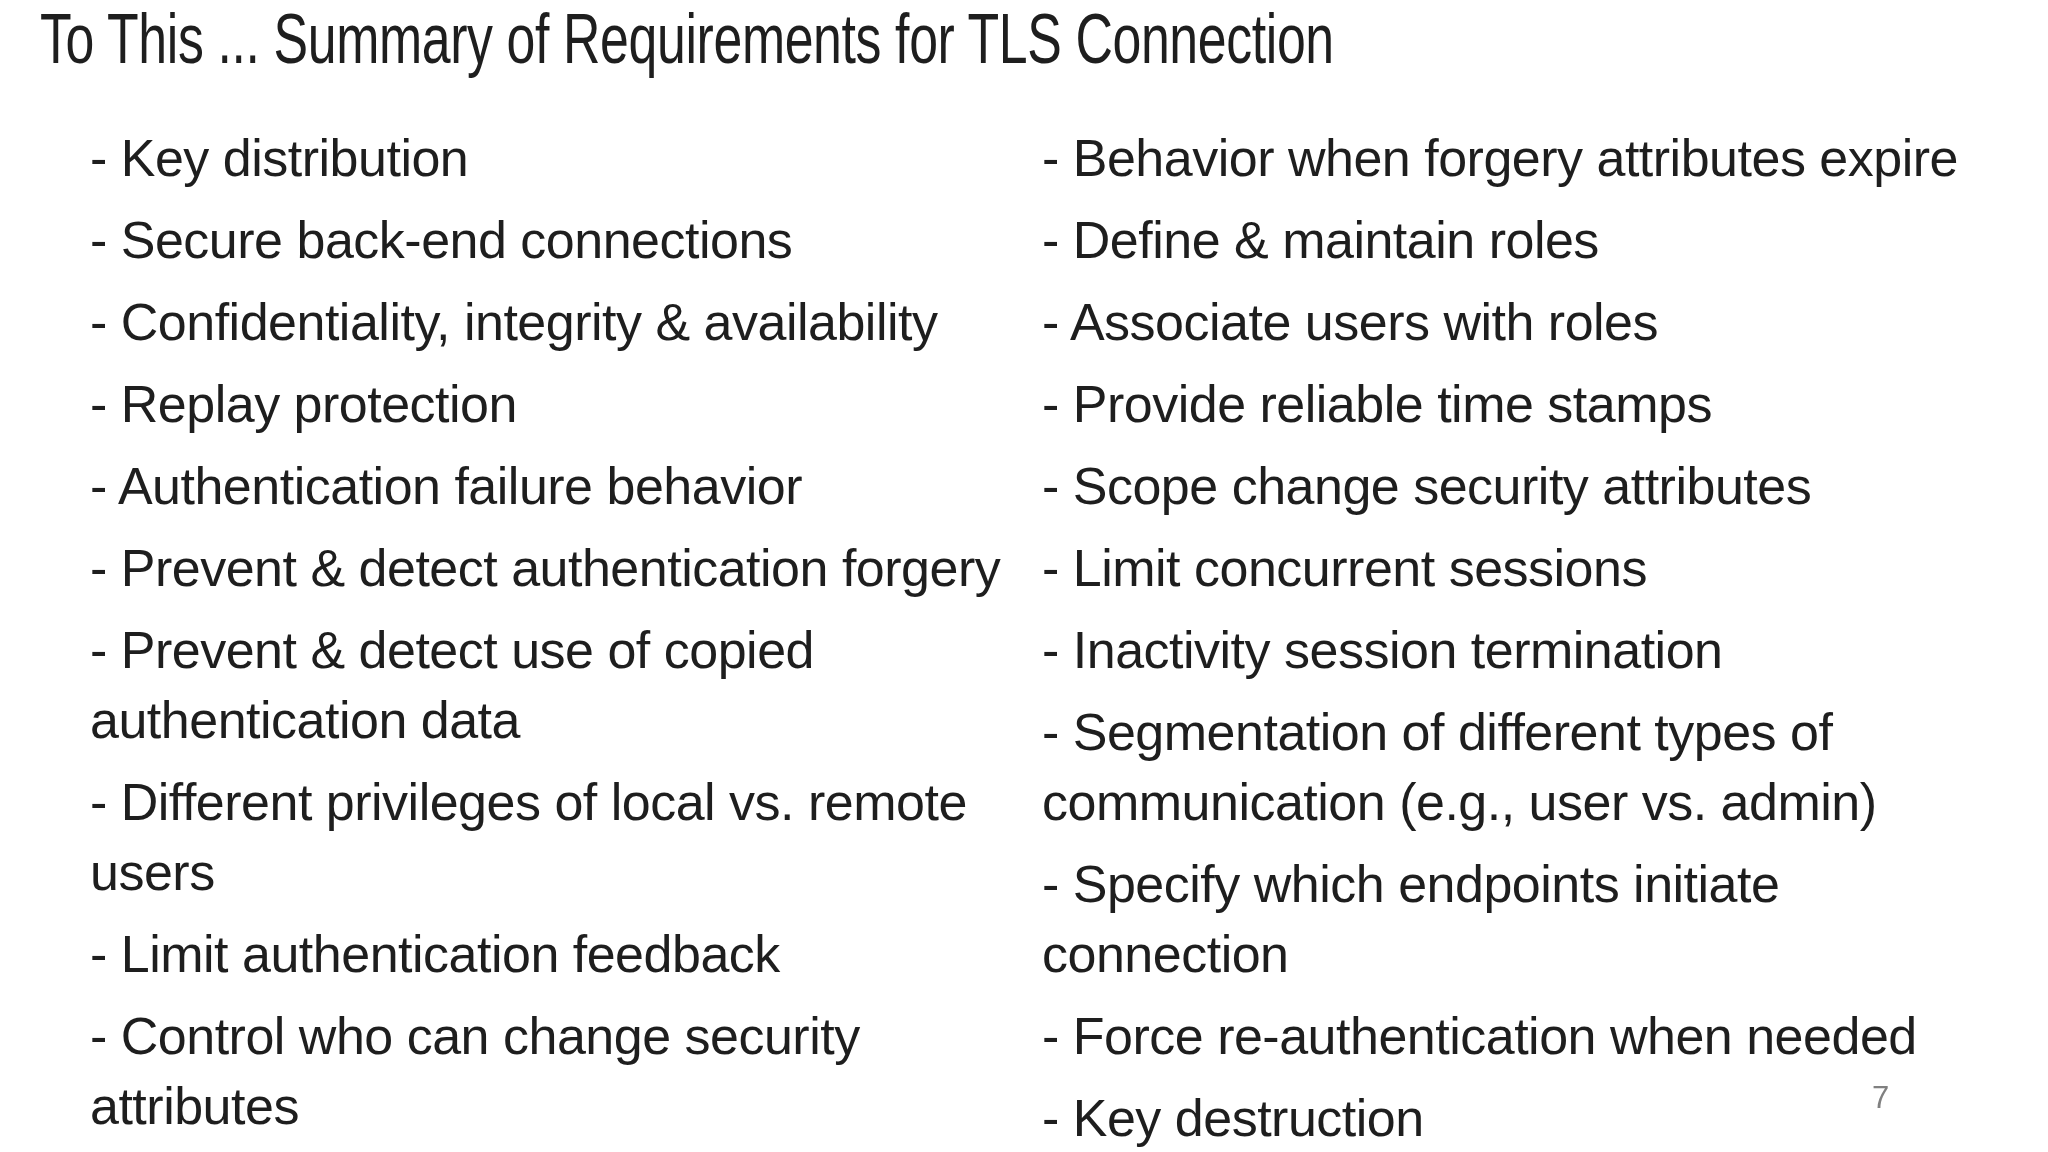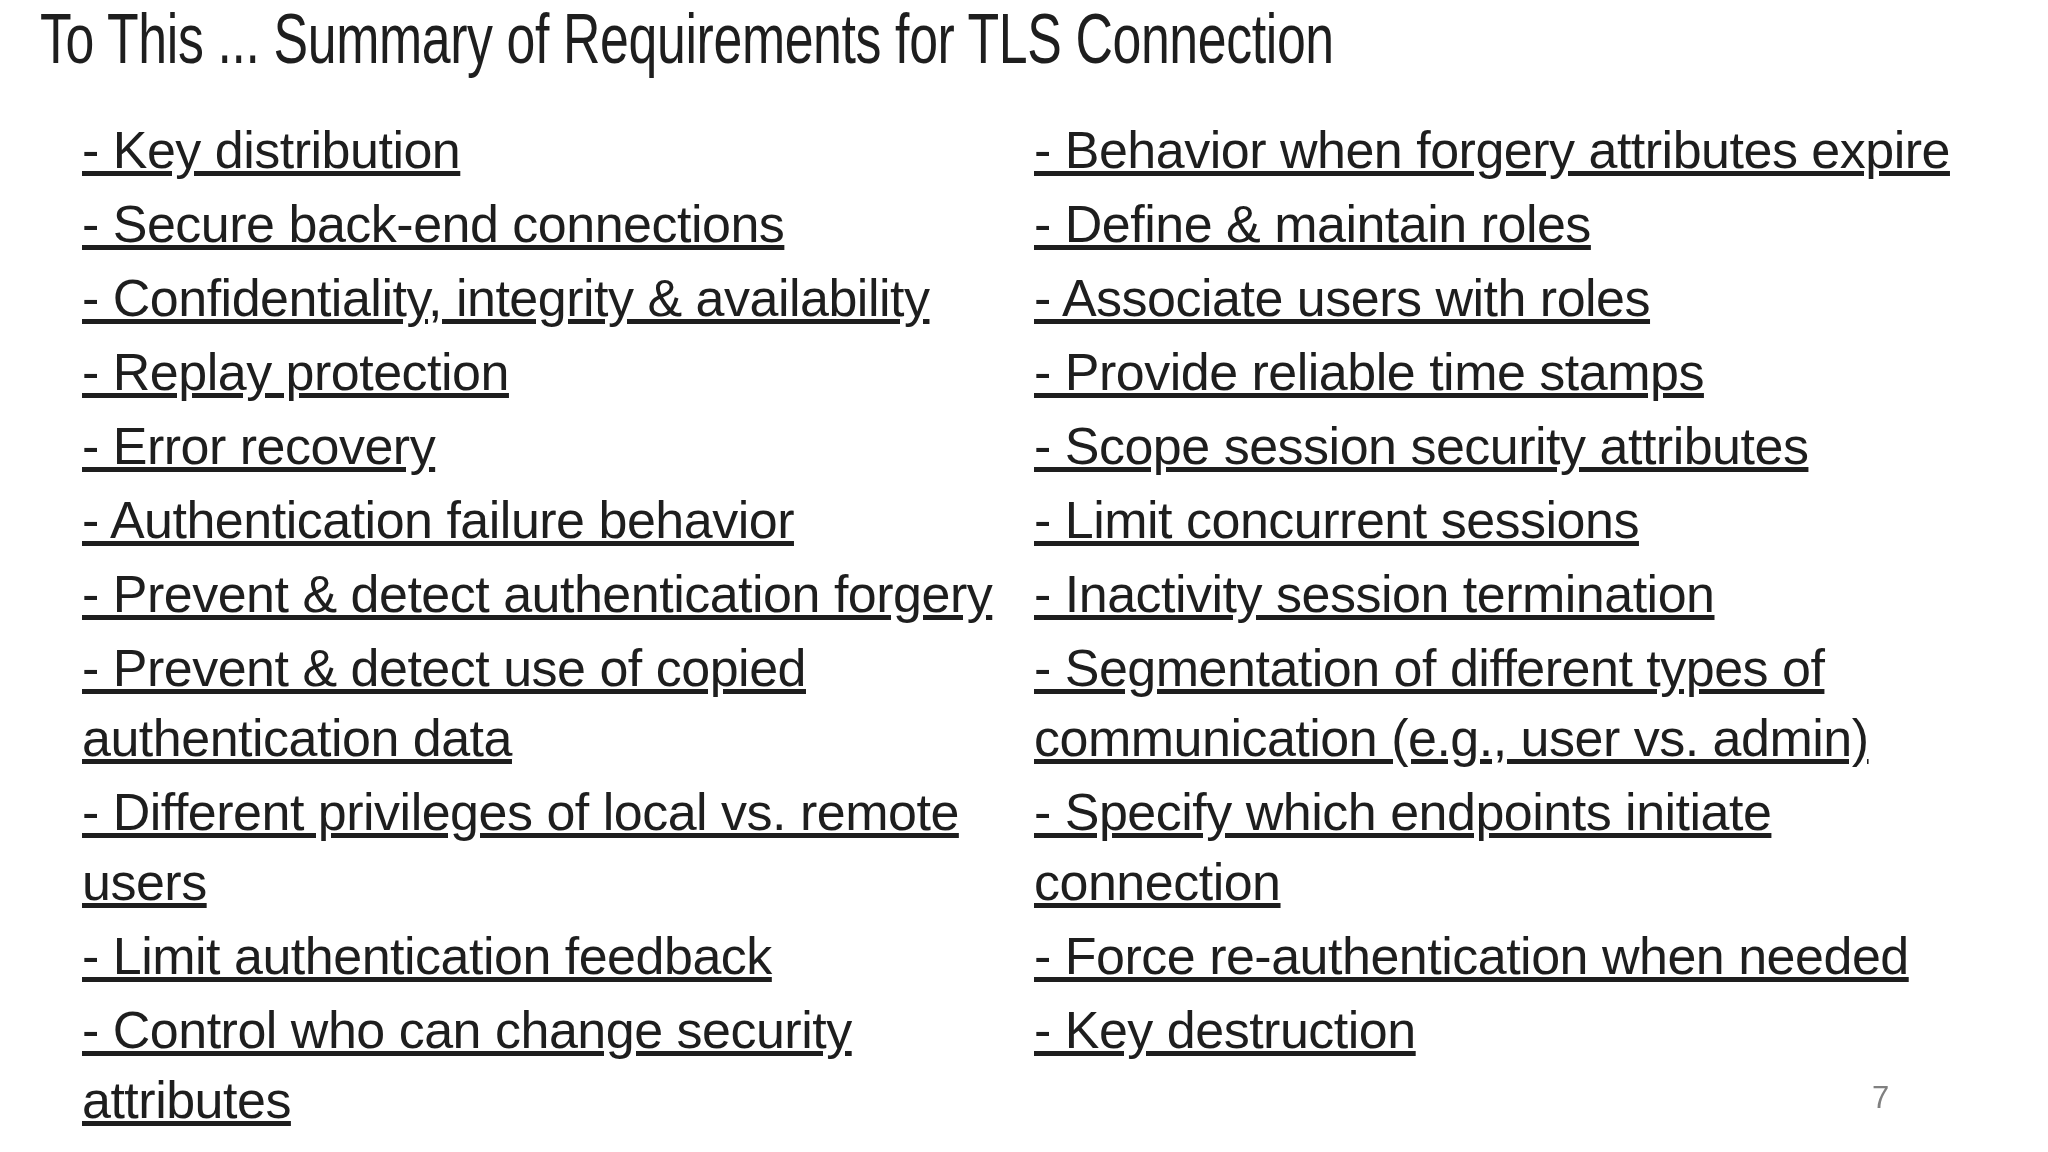--- a/index.html
+++ b/index.html
@@ -35,23 +35,22 @@
     top: 111px;
     width: 1010px;
     font-size: 52px;
     line-height: 70px;
     letter-spacing: -0.5px;
   }
   .col-left  { left: 78px; }
   .col-right { left: 1030px; }
   .li {
     white-space: pre-line;   
-    margin: 4px;
+    margin: 12px;
     padding: 0;
-    text-decoration: underline;
   }
   .page-number {
     position: absolute;
     left: 1872px;
     top: 1080px;
     font-size: 31px;
     line-height: 36px;
     color: #808080;
   }
 </style>
@@ -60,38 +59,37 @@
 
 <div class="slide">
 
   <h1 class="slide-title">To This ... Summary of Requirements for TLS Connection</h1>
 
   <div class="col col-left">
     <div class="li">- Key distribution</div>
     <div class="li">- Secure back-end connections</div>
     <div class="li">- Confidentiality, integrity &amp; availability</div>
     <div class="li">- Replay protection</div>
-    <div class="li">- Error recovery</div>
     <div class="li">- Authentication failure behavior</div>
     <div class="li">- Prevent &amp; detect authentication forgery</div>
     <div class="li">- Prevent &amp; detect use of copied
 authentication data</div>
     <div class="li">- Different privileges of local vs. remote
 users</div>
     <div class="li">- Limit authentication feedback</div>
     <div class="li">- Control who can change security
 attributes</div>
   </div>
 
   <div class="col col-right">
     <div class="li">- Behavior when forgery attributes expire</div>
     <div class="li">- Define &amp; maintain roles</div>
     <div class="li">- Associate users with roles</div>
     <div class="li">- Provide reliable time stamps</div>
-    <div class="li">- Scope session security attributes</div>
+    <div class="li">- Scope change security attributes</div>
     <div class="li">- Limit concurrent sessions</div>
     <div class="li">- Inactivity session termination</div>
     <div class="li">- Segmentation of different types of
 communication (e.g., user vs. admin)</div>
     <div class="li">- Specify which endpoints initiate
 connection</div>
     <div class="li">- Force re-authentication when needed</div>
     <div class="li">- Key destruction</div>
   </div>
 

